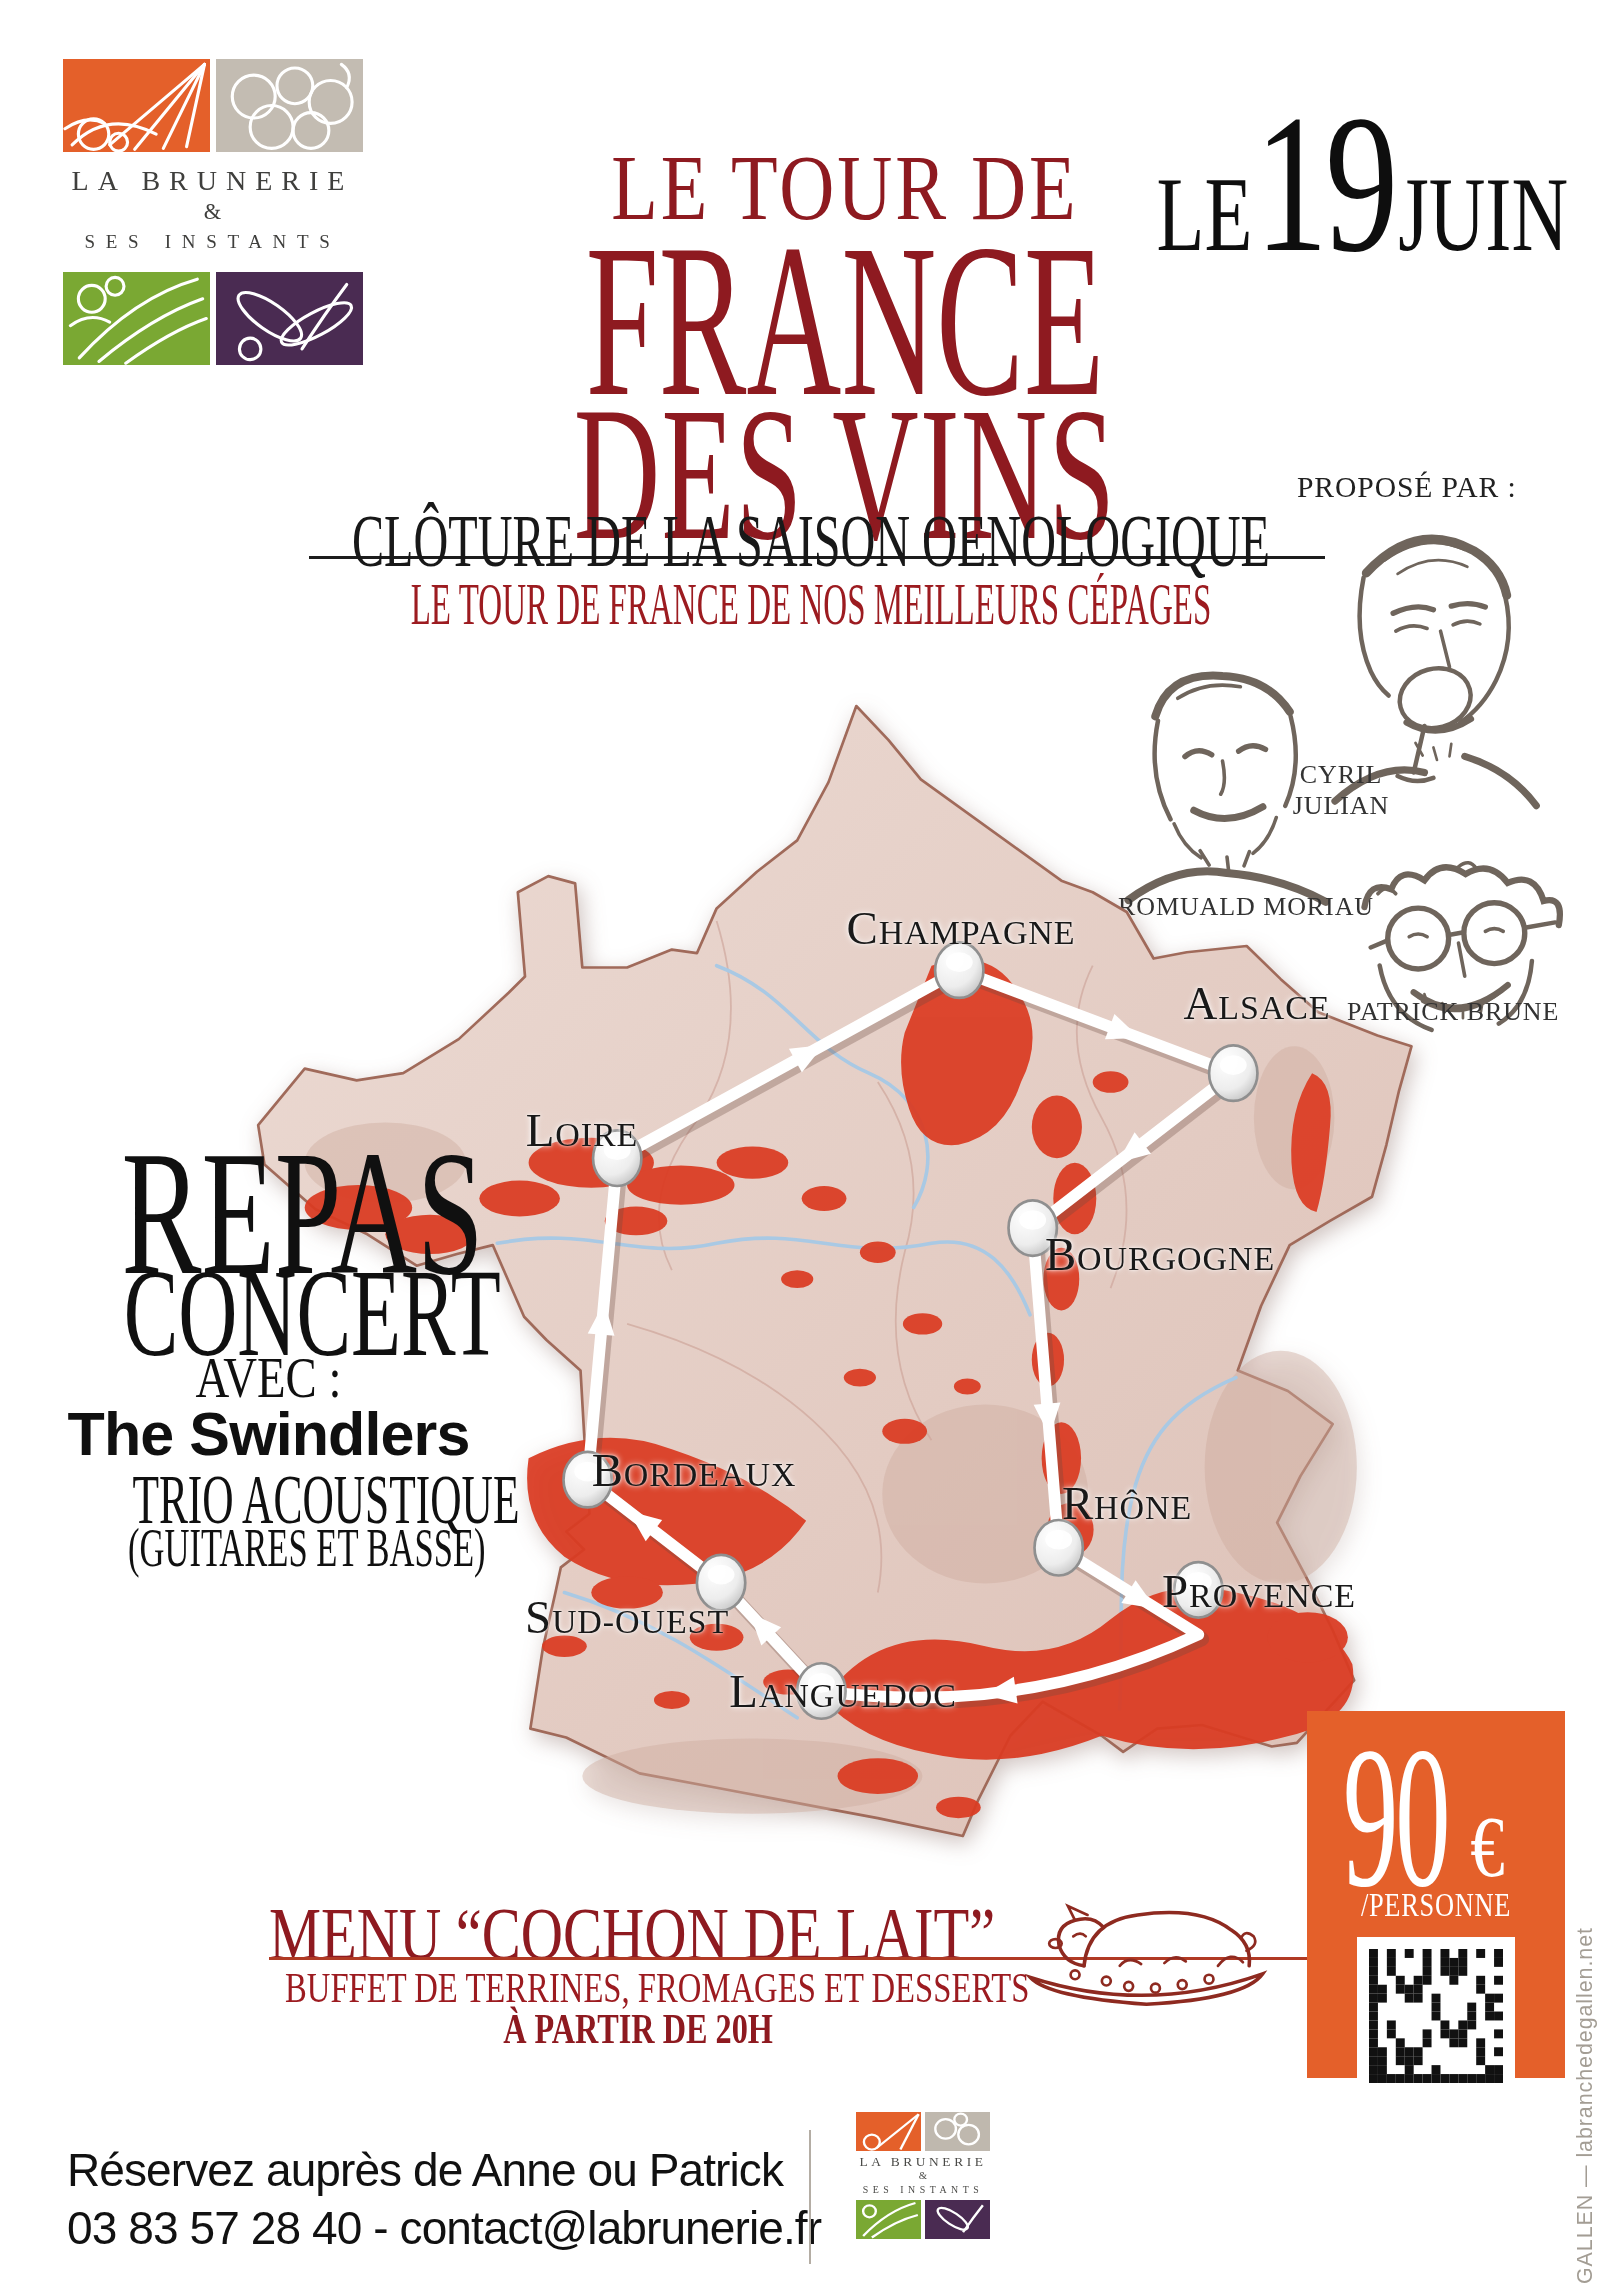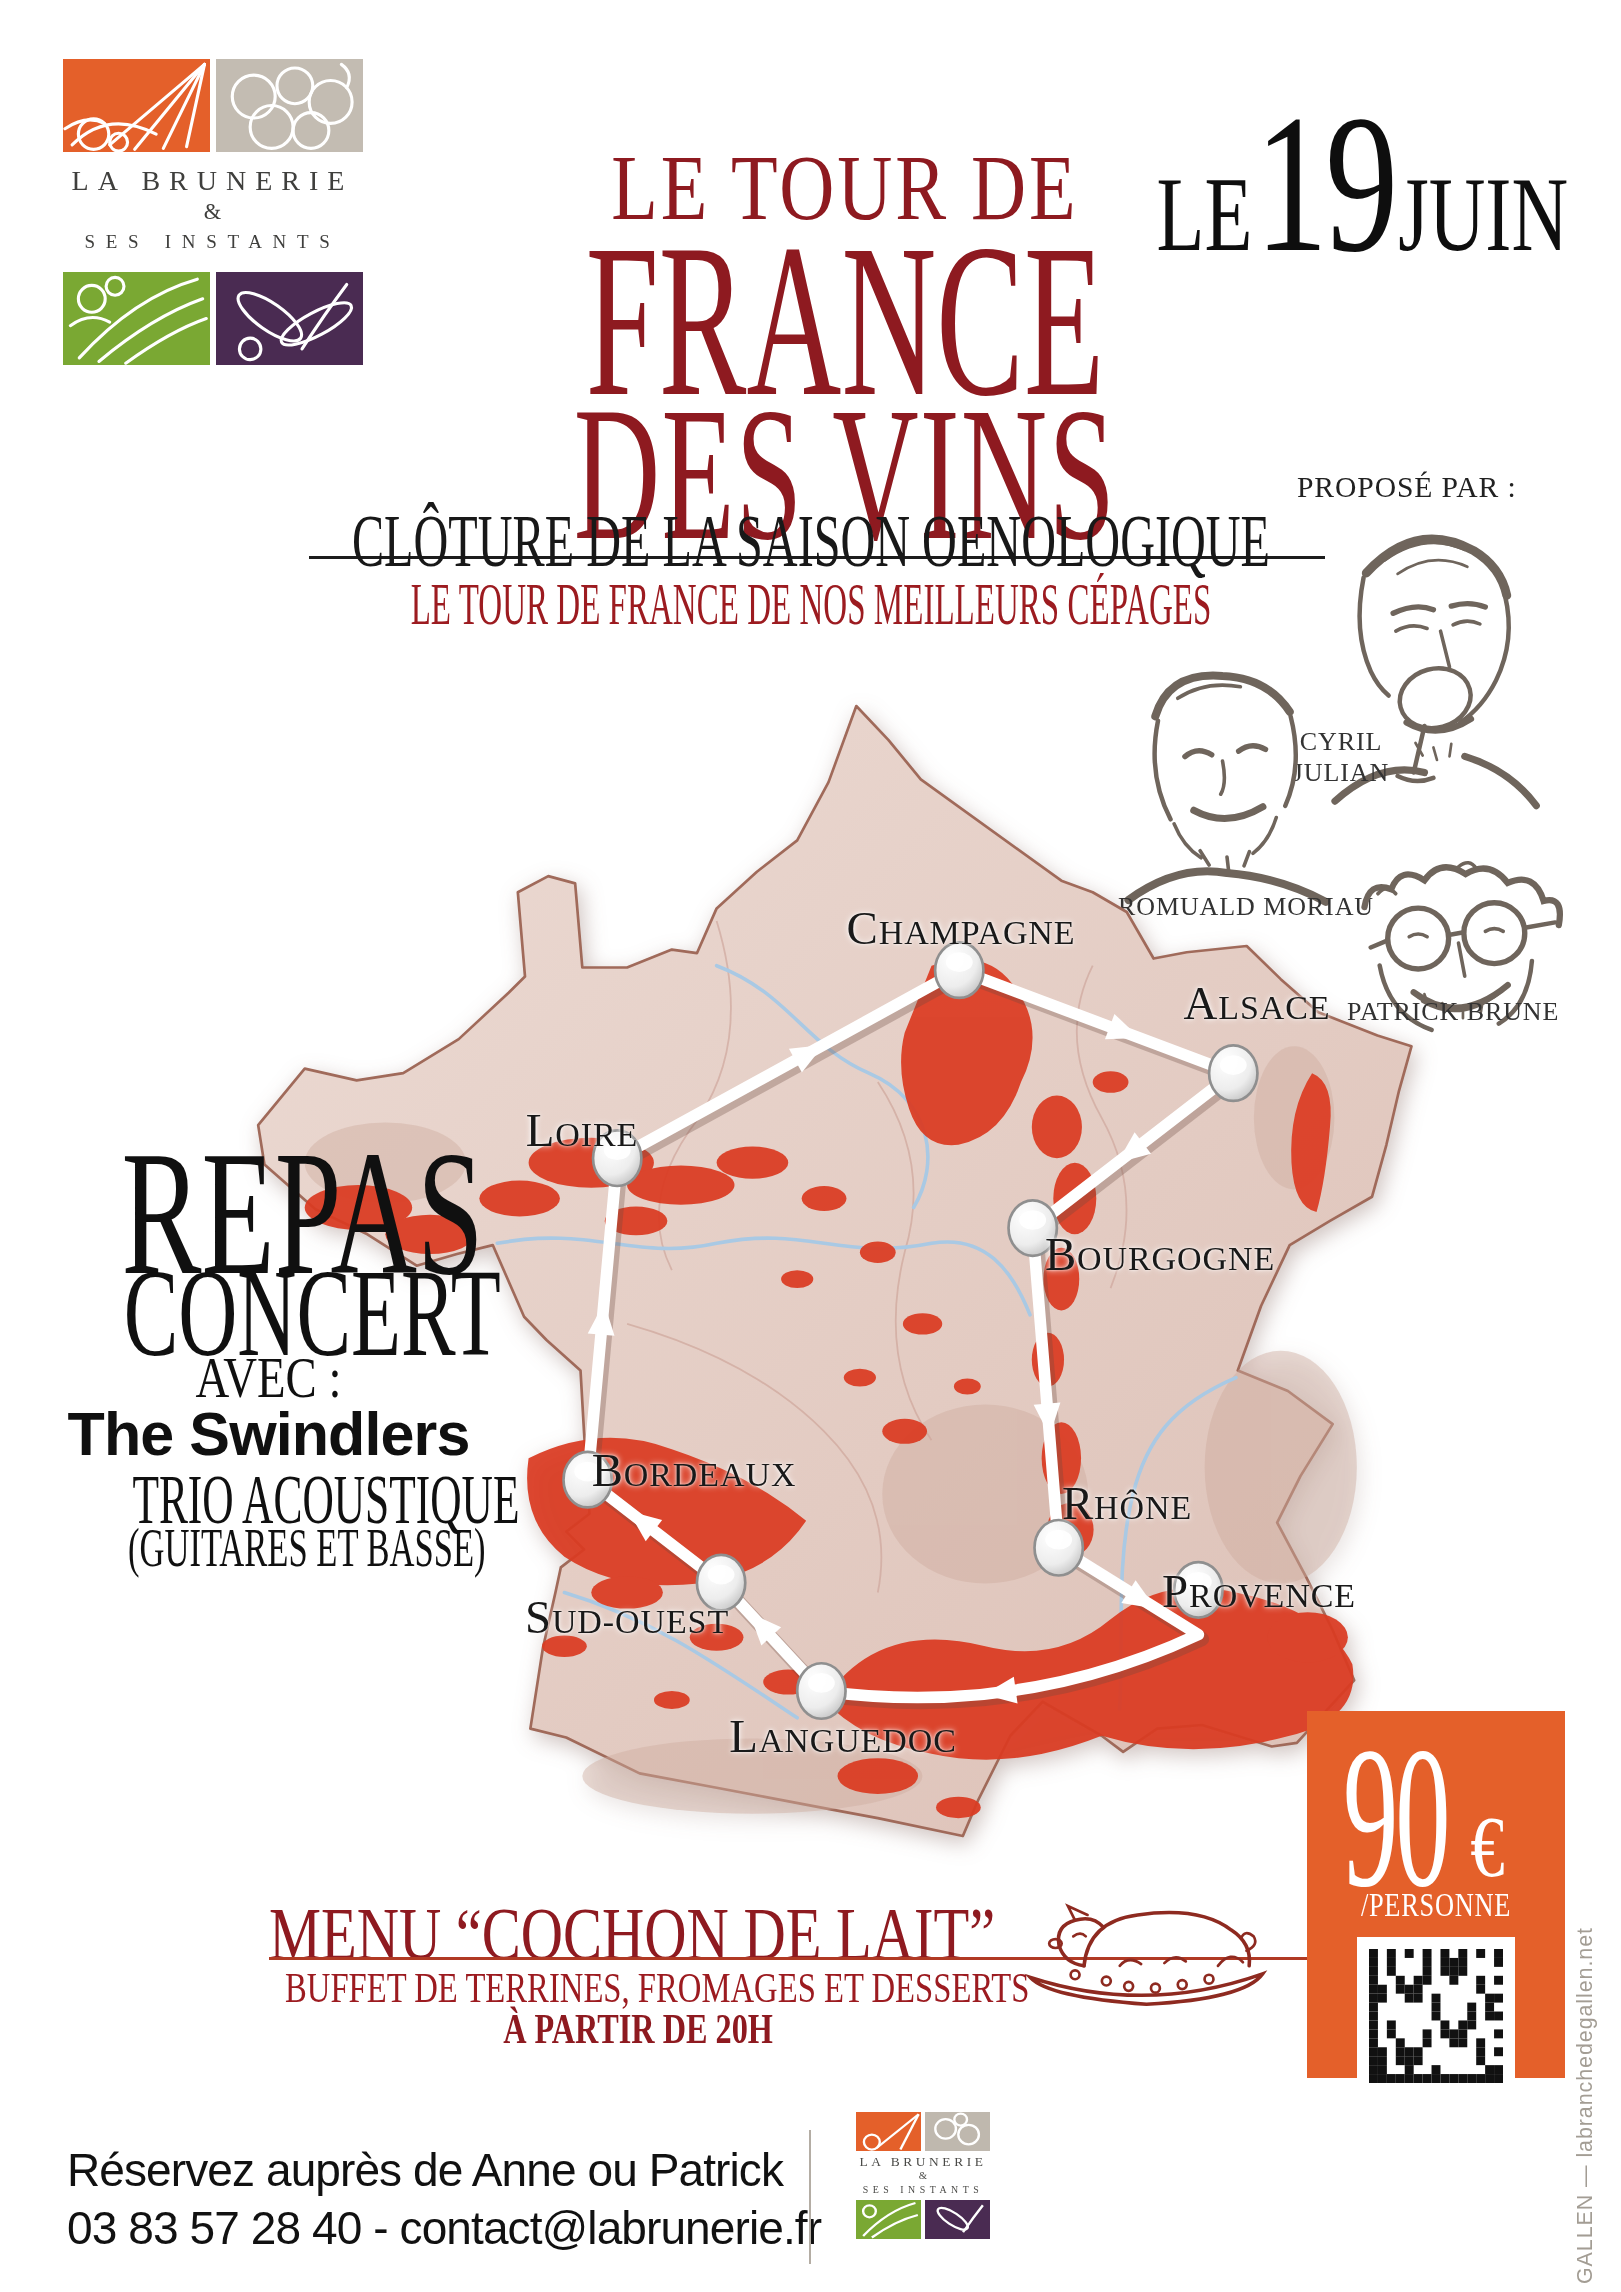--- a/index.html
+++ b/index.html
@@ -149,21 +149,21 @@
     <path d="M128,160 Q145,150 163,157" stroke-width="4"></path>
     <path d="M192,153 Q207,145 222,152" stroke-width="4"></path>
     <path d="M178,160 L188,200" stroke-width="4"></path>
     <ellipse cx="172" cy="235" rx="40" ry="33" transform="rotate(-15 172 235)" stroke-width="5"></ellipse>
     <path d="M160,266 L148,318 M130,322 Q150,332 170,324" stroke-width="5"></path>
     <path d="M140,262 Q175,282 212,258" stroke-width="7"></path>
     <path d="M150,285 l8,14 M170,290 l4,14 M190,286 l-2,14" stroke-width="3"></path>
     <path d="M60,350 Q110,305 160,318" stroke-width="8"></path>
     <path d="M205,300 Q255,315 285,355" stroke-width="8"></path>
   </svg>
-  <div class="abs host-name" style="left:1267px;top:726px;width:148px;">Cyril Julian</div>
+  <div class="abs host-name" style="left:1267px;top:759px;width:148px;">Cyril Julian</div>
 
   <svg class="abs sketch" style="left:1115px;top:649px;" width="224" height="260" viewBox="0 0 250 290">
     <path d="M45,75 Q60,25 120,30 Q170,32 195,70" stroke-width="9"></path>
     <path d="M70,55 Q100,35 140,42" stroke-width="4"></path>
     <path d="M48,80 Q36,140 62,190" stroke-width="5"></path>
     <path d="M196,75 Q210,130 190,175" stroke-width="5"></path>
     <path d="M78,120 Q92,108 108,118" stroke-width="6"></path>
     <path d="M138,114 Q152,103 168,112" stroke-width="6"></path>
     <path d="M120,125 Q125,150 118,162" stroke-width="4"></path>
     <path d="M88,180 Q125,200 165,176" stroke-width="8"></path>
@@ -331,21 +331,21 @@
   </div>
 
   <div class="region-label" style="left:961px;top:928px;">Champagne</div>
   <div class="region-label" style="left:1257px;top:1003px;">Alsace</div>
   <div class="region-label" style="left:582px;top:1130px;">Loire</div>
   <div class="region-label" style="left:1160px;top:1254px;">Bourgogne</div>
   <div class="region-label" style="left:694px;top:1470px;">Bordeaux</div>
   <div class="region-label" style="left:1127px;top:1503px;">Rhône</div>
   <div class="region-label" style="left:1259px;top:1591px;">Provence</div>
   <div class="region-label" style="left:627px;top:1617px;">Sud-Ouest</div>
-  <div class="region-label" style="left:843px;top:1736px;">Languedoc</div>
+  <div class="region-label" style="left:843px;top:1691px;">Languedoc</div>
 
   <div class="abs ev ev1">REPAS</div>
   <div class="abs ev ev2">CONCERT</div>
   <div class="abs ev ev3">AVEC :</div>
   <div class="abs ev ev4">The Swindlers</div>
   <div class="abs ev ev5">TRIO ACOUSTIQUE</div>
   <div class="abs ev ev6">(GUITARES ET BASSE)</div>
 
   <div class="abs menu-title">MENU “COCHON DE LAIT”</div>
   <div class="abs menu-rule"></div>

